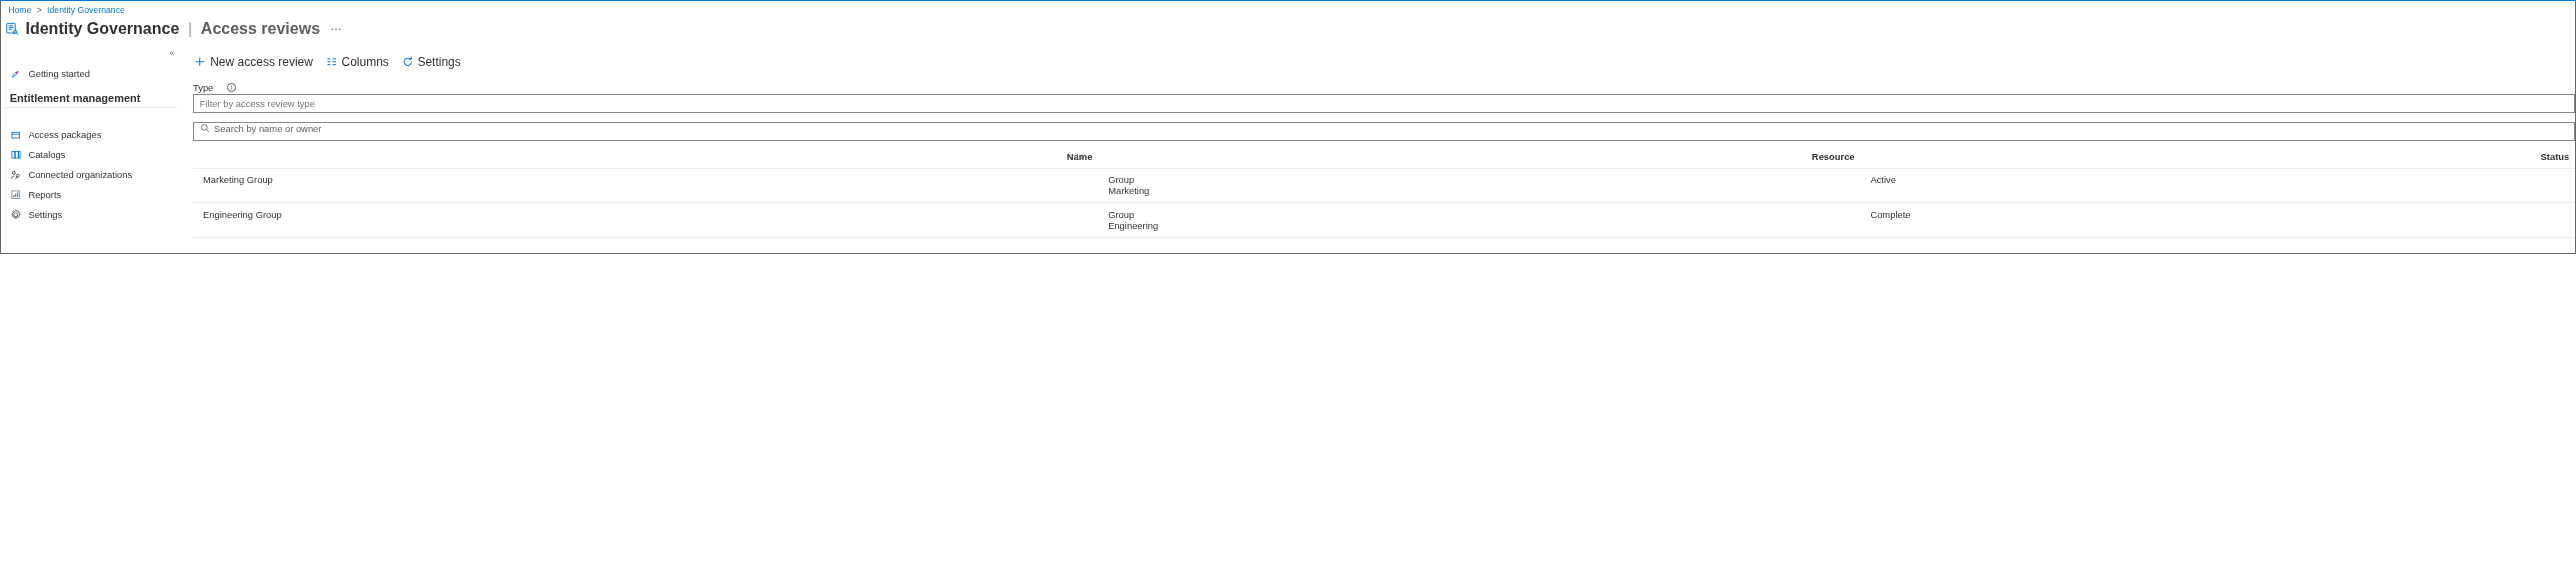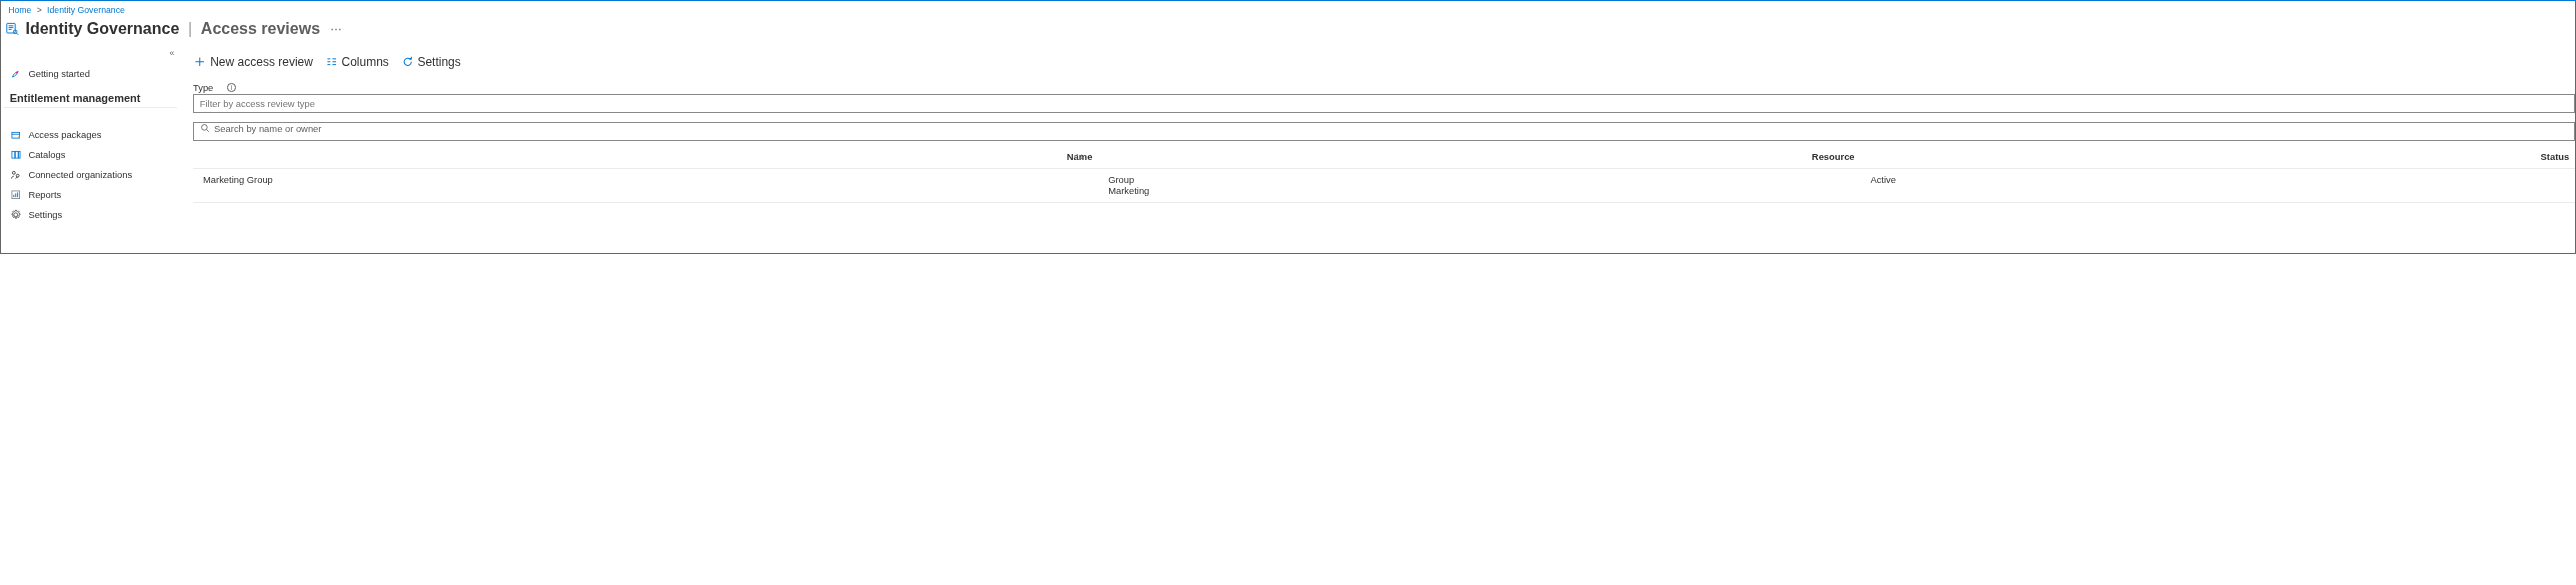--- a/index.html
+++ b/index.html
@@ -266,17 +266,25 @@
       </thead>
       <tbody>
         <tr>
           <td>Marketing Group</td>
           <td>
             <div>Group</div>
             <div class="res-sub">Marketing</div>
           </td>
           <td>Active</td>
         </tr>
+        <tr>
+          <td>Engineering Group</td>
+          <td>
+            <div>Group</div>
+            <div class="res-sub">Engineering</div>
+          </td>
+          <td>Complete</td>
+        </tr>
       </tbody>
     </table>
   </main>
 </div>
 
 
 </body></html>

